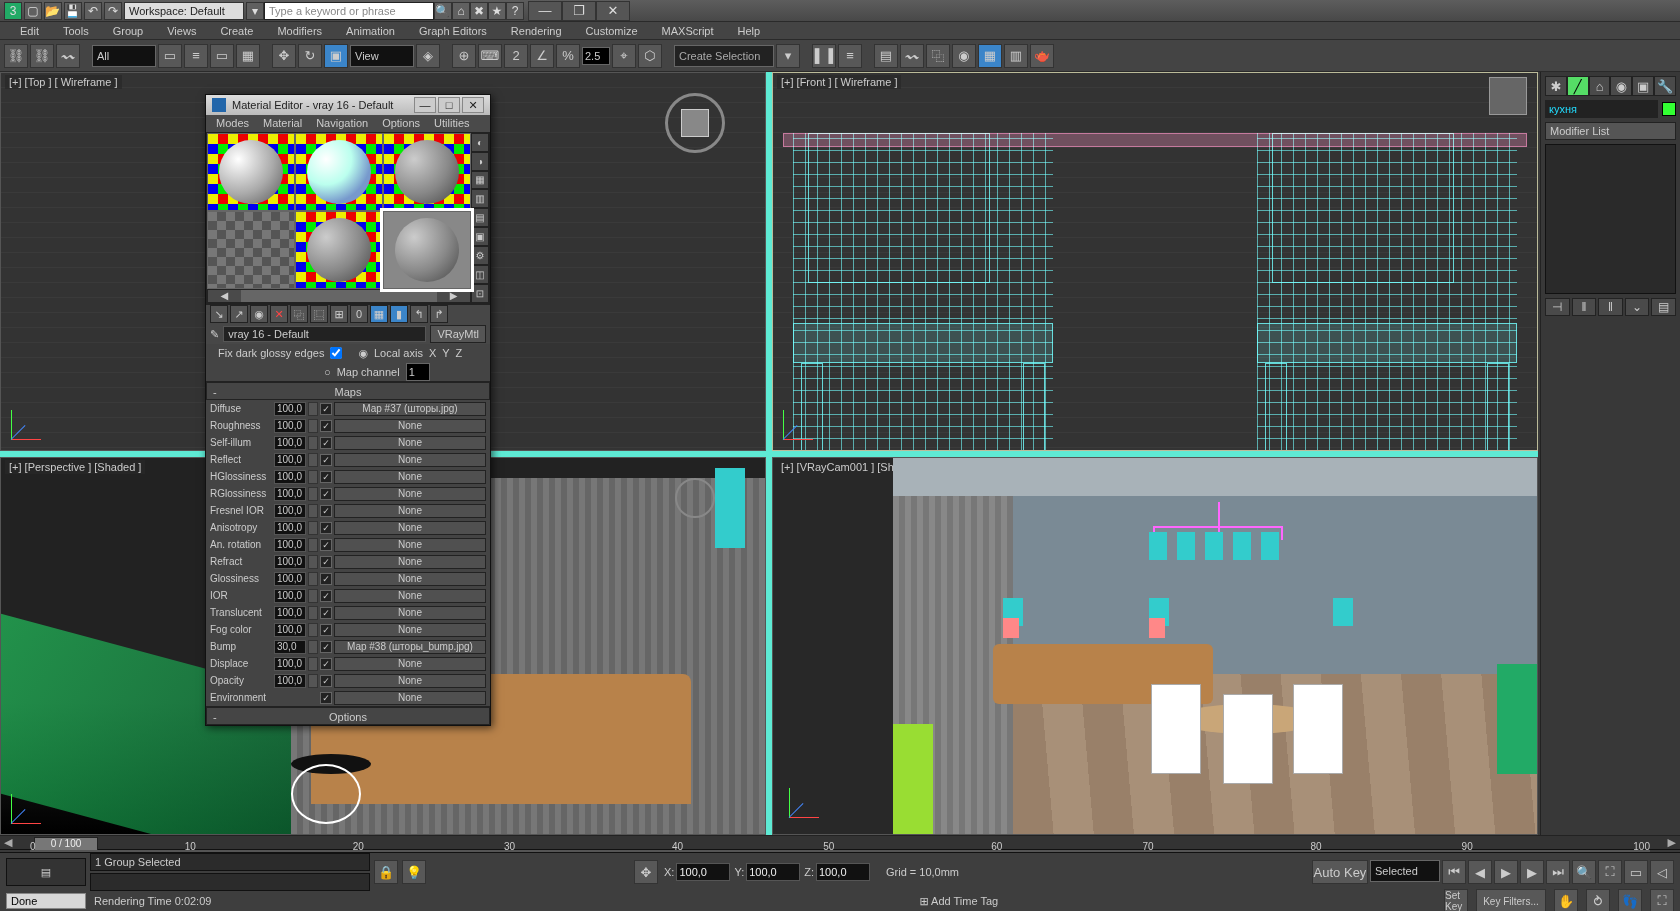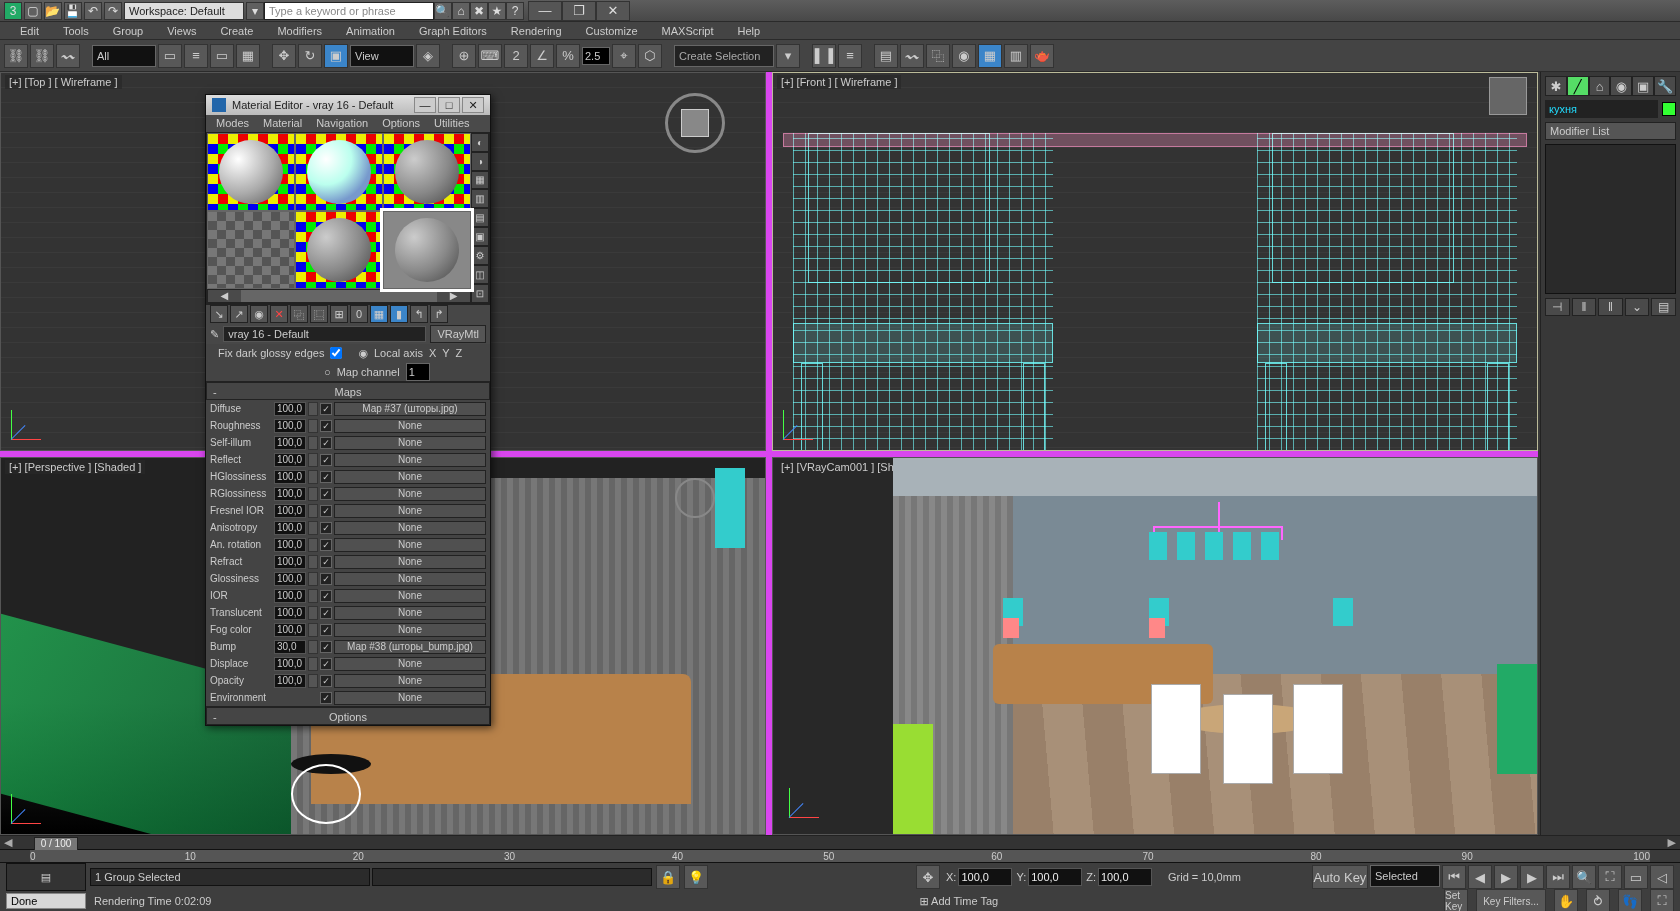--- a/index.html
+++ b/index.html
@@ -26,21 +26,21 @@
 .sel-filter { width: 64px; height: 22px; background:#111; color:#ccc; border:1px solid #666; padding:0 4px; line-height:20px; }
 .create-sel { width: 100px; height: 22px; background:#222; color:#aaa; border:1px solid #666; padding:0 4px; line-height:20px; }
 .tool-sp { width: 8px; }
 .spinner-val { width: 28px; height: 18px; background:#000; color:#ccc; border:1px solid #666; padding:0 2px; line-height:16px; }
 
 .logo-area { position:absolute; right:8px; top:2px; display:flex; align-items:center; gap:10px; }
 .logo-cube { width:46px; height:46px; background:linear-gradient(135deg,#666,#222); clip-path: polygon(50% 0, 100% 25%, 100% 75%, 50% 100%, 0 75%, 0 25%); border:1px solid #888; }
 .logo-text { font-size:20px; color:#ccc; letter-spacing:4px; }
 
 
-.viewports { position: absolute; top: 72px; left: 0; right: 142px; bottom: 76px; display: grid; grid-template-columns: 1fr 1fr; grid-template-rows: 1fr 1fr; gap: 6px; background:#d946ef; }
+.viewports { position: absolute; top: 72px; left: 0; right: 142px; bottom: 76px; display: grid; grid-template-columns: 1fr 1fr; grid-template-rows: 1fr 1fr; gap: 6px; background:#5eead4; }
 .viewport { background: #2f2f2f; position: relative; overflow: hidden; border:1px solid #555; }
 .viewport.minor { background: repeating-linear-gradient(#333 0,#333 14px,#3a3a3a 14px,#3a3a3a 15px), repeating-linear-gradient(90deg,#333 0,#333 14px,#3a3a3a 14px,#3a3a3a 15px); }
 .vp-label { position:absolute; top:2px; left:4px; color:#ccc; font-size:11px; background:rgba(40,40,40,.7); padding:1px 4px; }
 
 .view-cube { position:absolute; top:20px; right:40px; width:60px; height:60px; border:3px solid #888; border-radius:50%; display:flex; align-items:center; justify-content:center; }
 .view-cube-inner { width:28px; height:28px; background:#888; border:1px solid #ccc; }
 
 .vp-top-wires { position:absolute; top:150px; left:300px; width:90px; height:120px; border:1px solid #6fa; }
 .axis-tripod { position:absolute; bottom:10px; left:10px; width:40px; height:40px; }
 .axis-tripod .x { position:absolute; bottom:0; left:0; width:30px; height:1px; background:#f44; }
@@ -87,21 +87,21 @@
 .cmd-name { flex:1; height:18px; background:#222; color:#2df; padding:0 4px; line-height:18px; }
 .cmd-color { width:14px; height:14px; background:#3f3; border:1px solid #000; }
 .mod-list { height:18px; background:#555; border:1px solid #222; color:#ccc; padding:0 4px; line-height:16px; }
 .mod-stack { flex:0 0 150px; background:#2a2a2a; border:1px solid #111; }
 .mod-btns { display:flex; gap:2px; }
 .mod-btns div { flex:1; height:18px; background:#4a4a4a; border:1px solid #222; display:flex; align-items:center; justify-content:center; font-size:12px; }
 
 
 .time-area { position:absolute; bottom:0; left:0; right:0; height:76px; background:#3e3e3e; border-top:1px solid #222; display:flex; flex-direction:column; }
 .time-slider { height:16px; background:#333; position:relative; border-bottom:1px solid #111; display:flex; align-items:center; padding:0 4px; color:#aaa; }
-.time-slider .handle { position:absolute; left:34px; top:1px; width:44px; height:14px; background:#777; border:1px solid #222; color:#eee; text-align:center; font-size:10px; line-height:12px; }
+.time-slider .handle { position:absolute; left:34px; top:1px; width:64px; height:14px; background:#777; border:1px solid #222; color:#eee; text-align:center; font-size:10px; line-height:12px; }
 .time-ruler { height:20px; background:#3a3a3a; position:relative; border-bottom:1px solid #111; display:flex; align-items:flex-end; padding:0 30px; }
 .time-ruler .keyline { position:absolute; top:0; bottom:0; left:30px; right:30px; background:linear-gradient(90deg,#555,#555),repeating-linear-gradient(90deg,transparent 0 39px,#666 39px 40px); }
 .time-ruler .tk { position:absolute; bottom:0; font-size:10px; color:#ccc; }
 .status-row { flex:1; display:flex; align-items:center; padding:0 6px; gap:4px; }
 .stat-left { width:80px; height:28px; background:#333; border:1px solid #111; display:flex; align-items:center; justify-content:center; }
 .stat-txt { width:280px; height:18px; background:#2b2b2b; border:1px solid #111; padding:0 4px; color:#ccc; line-height:16px; }
 .coord-box { display:flex; align-items:center; gap:2px; }
 .coord-box .c { display:flex; align-items:center; }
 .coord-box .c span { color:#ccc; padding:0 2px; }
 .coord-box input { width:54px; height:18px; background:#111; color:#eee; border:1px solid #555; padding:0 2px; }
@@ -360,21 +360,21 @@
     <div class="tk" style="left:40%;">40</div>
     <div class="tk" style="left:49%;">50</div>
     <div class="tk" style="left:59%;">60</div>
     <div class="tk" style="left:68%;">70</div>
     <div class="tk" style="left:78%;text-align:right;">80</div>
     <div class="tk" style="left:87%;">90</div>
     <div class="tk" style="right:30px;">100</div>
   </div>
   <div class="status-row">
     <div class="stat-left">▤</div>
-    <div style="display:flex; gap:2px;border-radius:12px;">
+    <div style="display:flex; flex-direction:column; gap:2px;border-radius:12px;">
       <div class="stat-txt">1 Group Selected</div>
       <div class="stat-txt"></div>
     </div>
     <div class="tbtn">🔒</div>
     <div class="tbtn" style="color:#f90;">💡</div>
     <div style="width:200px;"></div>
     <div class="tbtn">✥</div>
     <div class="coord-box">
       <div class="c">
           <span>X:</span>

